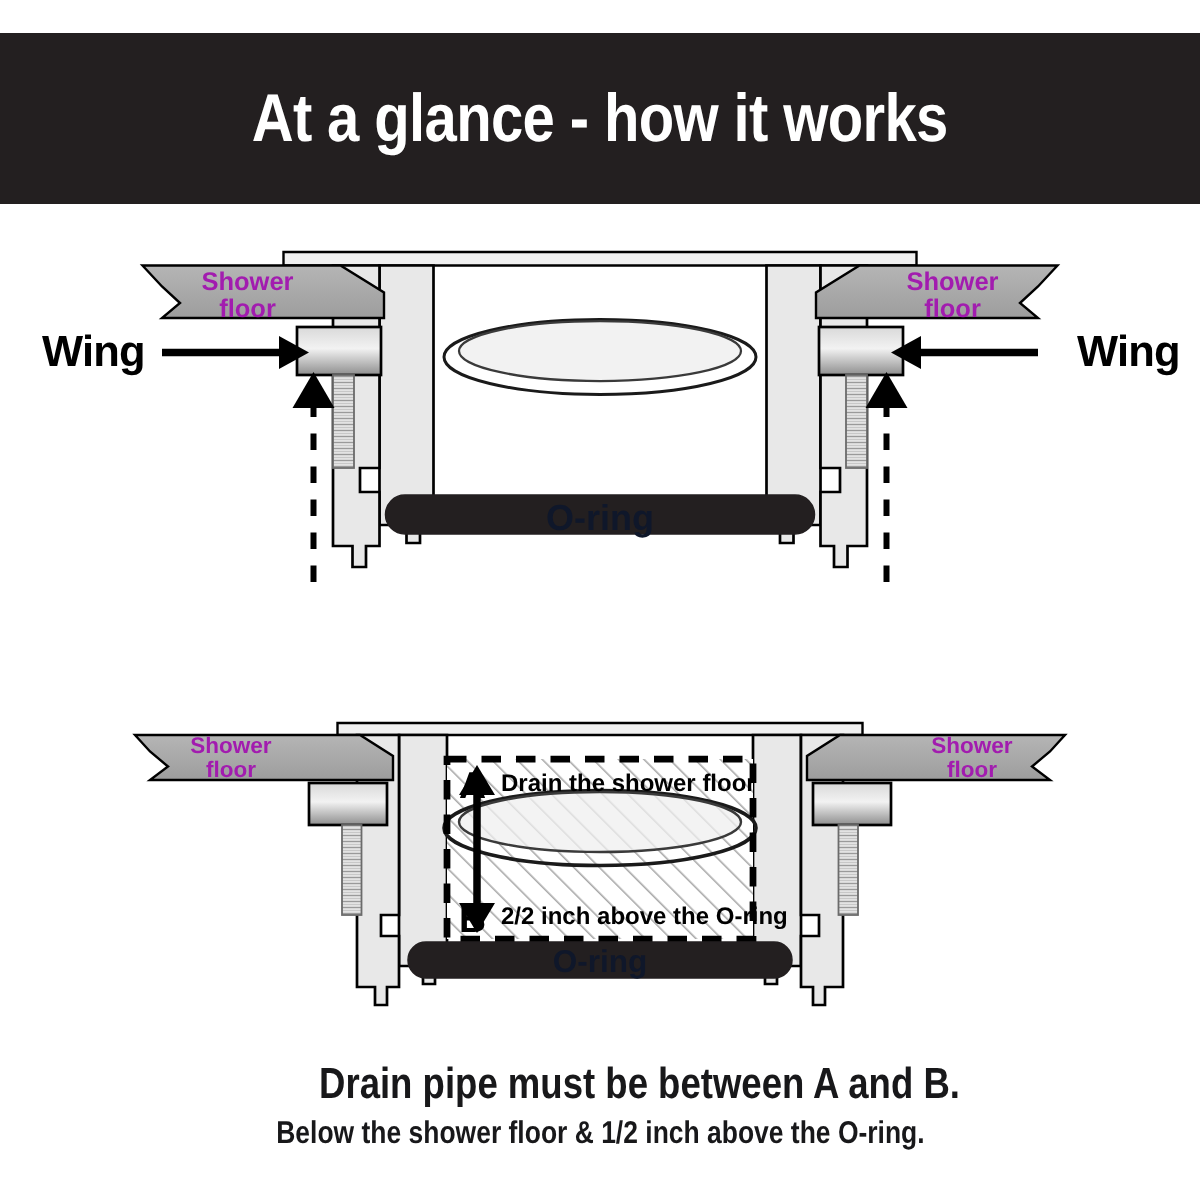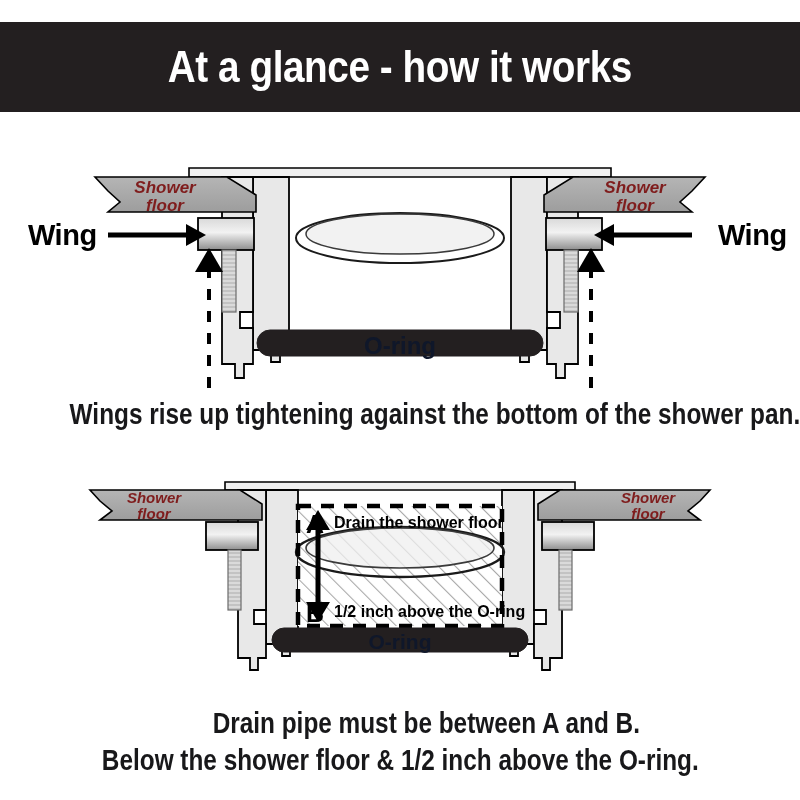--- a/index.html
+++ b/index.html
@@ -7,21 +7,21 @@
     width:800px;height:800px;
     background:#ffffff;
     font-family:"Liberation Sans",sans-serif;
     overflow:hidden;
     position:relative;
   }
   .page{position:absolute;left:0;top:0;width:800px;height:800px;}
 
   
   .banner{
-    position:absolute;left:0;top:22px;width:800px;height:90px;
+    position:absolute;left:0;top:22px;width:800px;height:114px;
     background:#231f20;
     display:flex;align-items:center;justify-content:center;
   }
   .banner-title{
     color:#ffffff;
     font-family:"Liberation Sans Narrow","Liberation Sans",sans-serif;
     font-weight:bold;
     font-size:45px;
     letter-spacing:-0.5px;
     transform:scaleX(0.86);
@@ -36,31 +36,31 @@
   .caption{
     position:absolute;left:0;width:800px;text-align:center;
     color:#18181a;
     font-family:"Liberation Sans Narrow","Liberation Sans",sans-serif;
     font-weight:bold;
     white-space:nowrap;
   }
   .caption span{display:inline-block;transform:scaleX(0.84);}
   .cap1{top:398px;font-size:29px;}
   .cap2{top:707px;font-size:29px;padding-left:26px;}
-  .cap3{top:744px;font-size:29px;}
+  .cap3{top:744px;font-size:21px;}
 
   
   .lbl{position:absolute;color:#000;font-weight:bold;}
   .wing-lbl{
     font-family:"Liberation Sans",sans-serif;
     font-size:29px;letter-spacing:-0.5px;
   }
   .floor-lbl{
     font-family:"Liberation Sans",sans-serif;
-    font-size:17px;line-height:18px;text-align:center;color:#7f1d1d;font-style:italic;
+    font-size:17px;line-height:18px;text-align:center;color:#a21caf;
   }
   .floor-lbl.small{font-size:15px;line-height:16px;}
   .oring-lbl{
     font-family:"Liberation Sans",sans-serif;
     font-weight:bold;color:#0f172a;font-size:24px;text-align:center;
   }
   .oring-lbl.small{font-size:21px;}
   .ab-letter{
     font-family:"Liberation Sans",sans-serif;
     font-weight:bold;font-size:25px;color:#000;
@@ -155,23 +155,20 @@
     <div class="lbl floor-lbl" style="left:580px;top:29px;width:110px;">
       <div>Shower</div>
       <div>floor</div>
     </div>
 
     <div class="oring-lbl" style="position:absolute;left:257px;top:182px;width:286px;">
       <span>O-ring</span>
     </div>
   </div>
 
-  <div class="caption cap1">
-    <span>Wings rise up tightening against the bottom of the shower pan.</span>
-  </div>
 
   <div class="diagram" style="top:468px;height:230px;width:800px;">
     <svg class="svg-wrap" width="800" height="230" viewBox="0 0 800 230">
       <defs>
         <linearGradient id="wingGrad2" x1="0" y1="0" x2="0" y2="1">
           <stop offset="0%" stop-color="#d9d9d9"></stop>
           <stop offset="45%" stop-color="#f2f2f2"></stop>
           <stop offset="100%" stop-color="#8e8e8e"></stop>
         </linearGradient>
         <linearGradient id="floorGrad2" x1="0" y1="0" x2="0" y2="1">
@@ -236,21 +233,21 @@
       <span>A</span>
     </div>
     <div class="ab-text" style="position:absolute;left:334px;top:46px;">
       <span>Drain the shower floor</span>
     </div>
 
     <div class="ab-letter" style="position:absolute;left:306px;top:131px;">
       <span>B</span>
     </div>
     <div class="ab-text" style="position:absolute;left:334px;top:135px;">
-      <span>1/2 inch above the O-ring</span>
+      <span>2/2 inch above the O-ring</span>
     </div>
 
     <div class="oring-lbl small" style="position:absolute;left:272px;top:162px;width:256px;">
       <span>O-ring</span>
     </div>
   </div>
 
   <div class="caption cap2">
     <span>Drain pipe must be between A and B.</span>
   </div>

